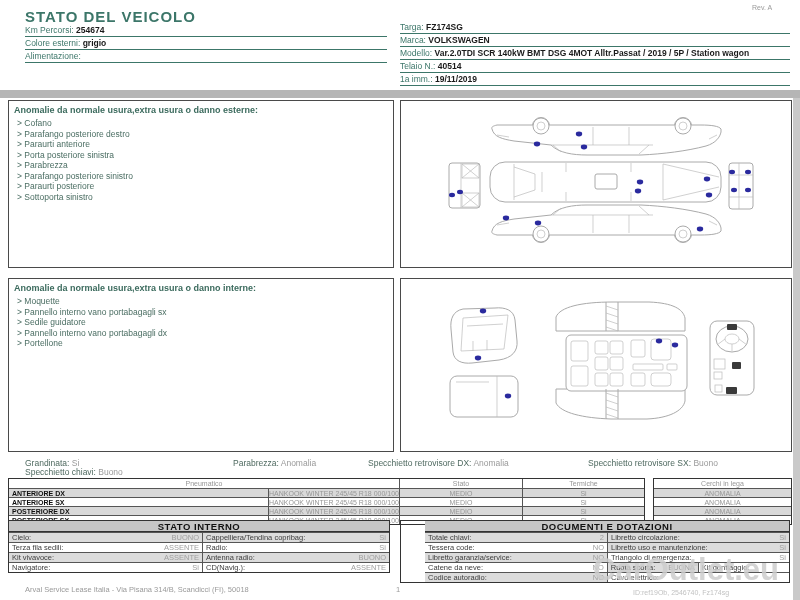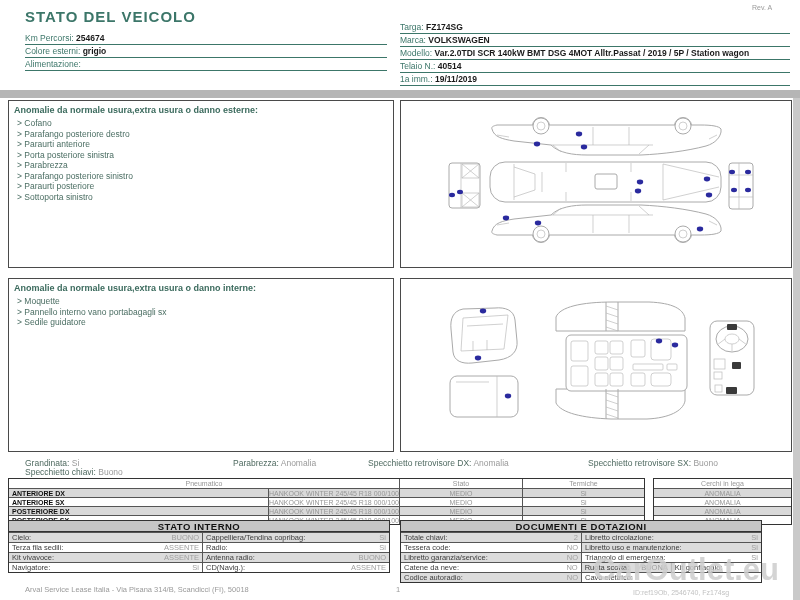--- a/index.html
+++ b/index.html
@@ -6,21 +6,21 @@
   html,body { background:#888; }
   #page {
     position:relative; width:800px; height:600px; background:#fff;
     font-family:"Liberation Sans", sans-serif; overflow:hidden; margin:0 auto;
   }
   .title { position:absolute; left:25px; top:8px; font-size:15px; font-weight:bold;
            letter-spacing:1px; color:#3c7669; }
   .rev { position:absolute; left:752px; top:4px; font-size:7px; color:#9a9a9a; }
 
   .hfields { position:absolute; font-size:8.5px; line-height:10px; }
-  .hfields.left  { left:25px;  top:32px; width:362px; }
+  .hfields.left  { left:25px;  top:24px; width:362px; }
   .hfields.right { left:400px; top:21px; width:390px; }
   .frow { border-bottom:1px solid #3c7669; padding:1px 0 1px 0; min-height:11px; }
   .flabel { color:#3c7669; }
   .fvalue { font-weight:bold; color:#1a1a1a; }
 
   .graybar { position:absolute; left:0; top:90px; width:800px; height:8px; background:#b5b5b5; }
   .right-edge { position:absolute; left:793px; top:98px; width:7px; height:502px; background:#c9c9c9; }
 
   .box { position:absolute; border:1px solid #4a4a4a; background:#fff; }
   #ext-box { left:8px; top:100px; width:386px; height:168px; }
@@ -54,21 +54,21 @@
   .bhead { height:11px; line-height:11px; text-align:center; font-weight:bold; font-size:9.5px;
            background:#c6c6c6; border-bottom:1px solid #333; color:#111; letter-spacing:0.5px; }
   .brow { display:flex; height:10px; line-height:10px; border-top:1px solid #555; }
   .brow:first-of-type { border-top:none; }
   .brow.gray { background:#dcdcdc; }
   .bcell { display:flex; border-right:1px solid #555; padding:0 3px; overflow:hidden; white-space:nowrap; }
   .bcell:last-child { border-right:none; }
   .b-label { color:#3d3d3d; }
   .b-value { margin-left:auto; color:#a0a0a0; padding-left:4px; }
   #stato-interno { left:8px; top:520px; width:382px; }
-  #documenti { left:400px; top:520px; width:362px; }
+  #documenti { left:400px; top:520px; width:390px;padding-left:24px; }
 
   .footer-company { position:absolute; left:25px; top:585px; font-size:7.5px; color:#9a9a9a; }
   .footer-page { position:absolute; left:396px; top:585px; font-size:7.5px; color:#9a9a9a; }
   .watermark { position:absolute; left:593px; top:552px; font-size:31px; font-weight:bold;
                color:#cdcdcd; opacity:0.85; letter-spacing:0px; }
   .doc-id { position:absolute; left:633px; top:589px; font-size:7px; color:#c2c2c2; }
 
   svg { display:block; }
   .carline { fill:none; stroke:#aaaaaa; stroke-width:1; }
   .carline-thin { fill:none; stroke:#bbbbbb; stroke-width:0.7; }
@@ -183,20 +183,24 @@
     </svg>
   </div>
 
   <div class="box" id="int-box">
     <div class="anom-title">Anomalie da normale usura,extra usura o danno interne:</div>
     <div class="anom-cols">
       <div class="anom-col">
         <div class="anom-item">Moquette</div>
         <div class="anom-item">Pannello interno vano portabagagli sx</div>
         <div class="anom-item">Sedile guidatore</div>
+      </div>
+      <div class="anom-col">
+        <div class="anom-item">Pannello interno vano portabagagli dx</div>
+        <div class="anom-item">Portellone</div>
       </div>
     </div>
   </div>
 
   <div class="box" id="int-diagram">
     <svg width="390" height="172" viewBox="0 0 390 172">
 
       <g>
         <path class="carfill" d="M62 30 C52 32 49 40 50 50 L52 73 C53 82 61 85 71 84 L98 81 C111 79 117 72 116 62 L114 41 C113 31 104 28 94 29 Z"></path>
         <path class="carline-thin" d="M62 39 L107 36 L103 70 L60 72 Z M72 62 L72 72 M86 61 L86 71 M66 47 L102 45"></path>

